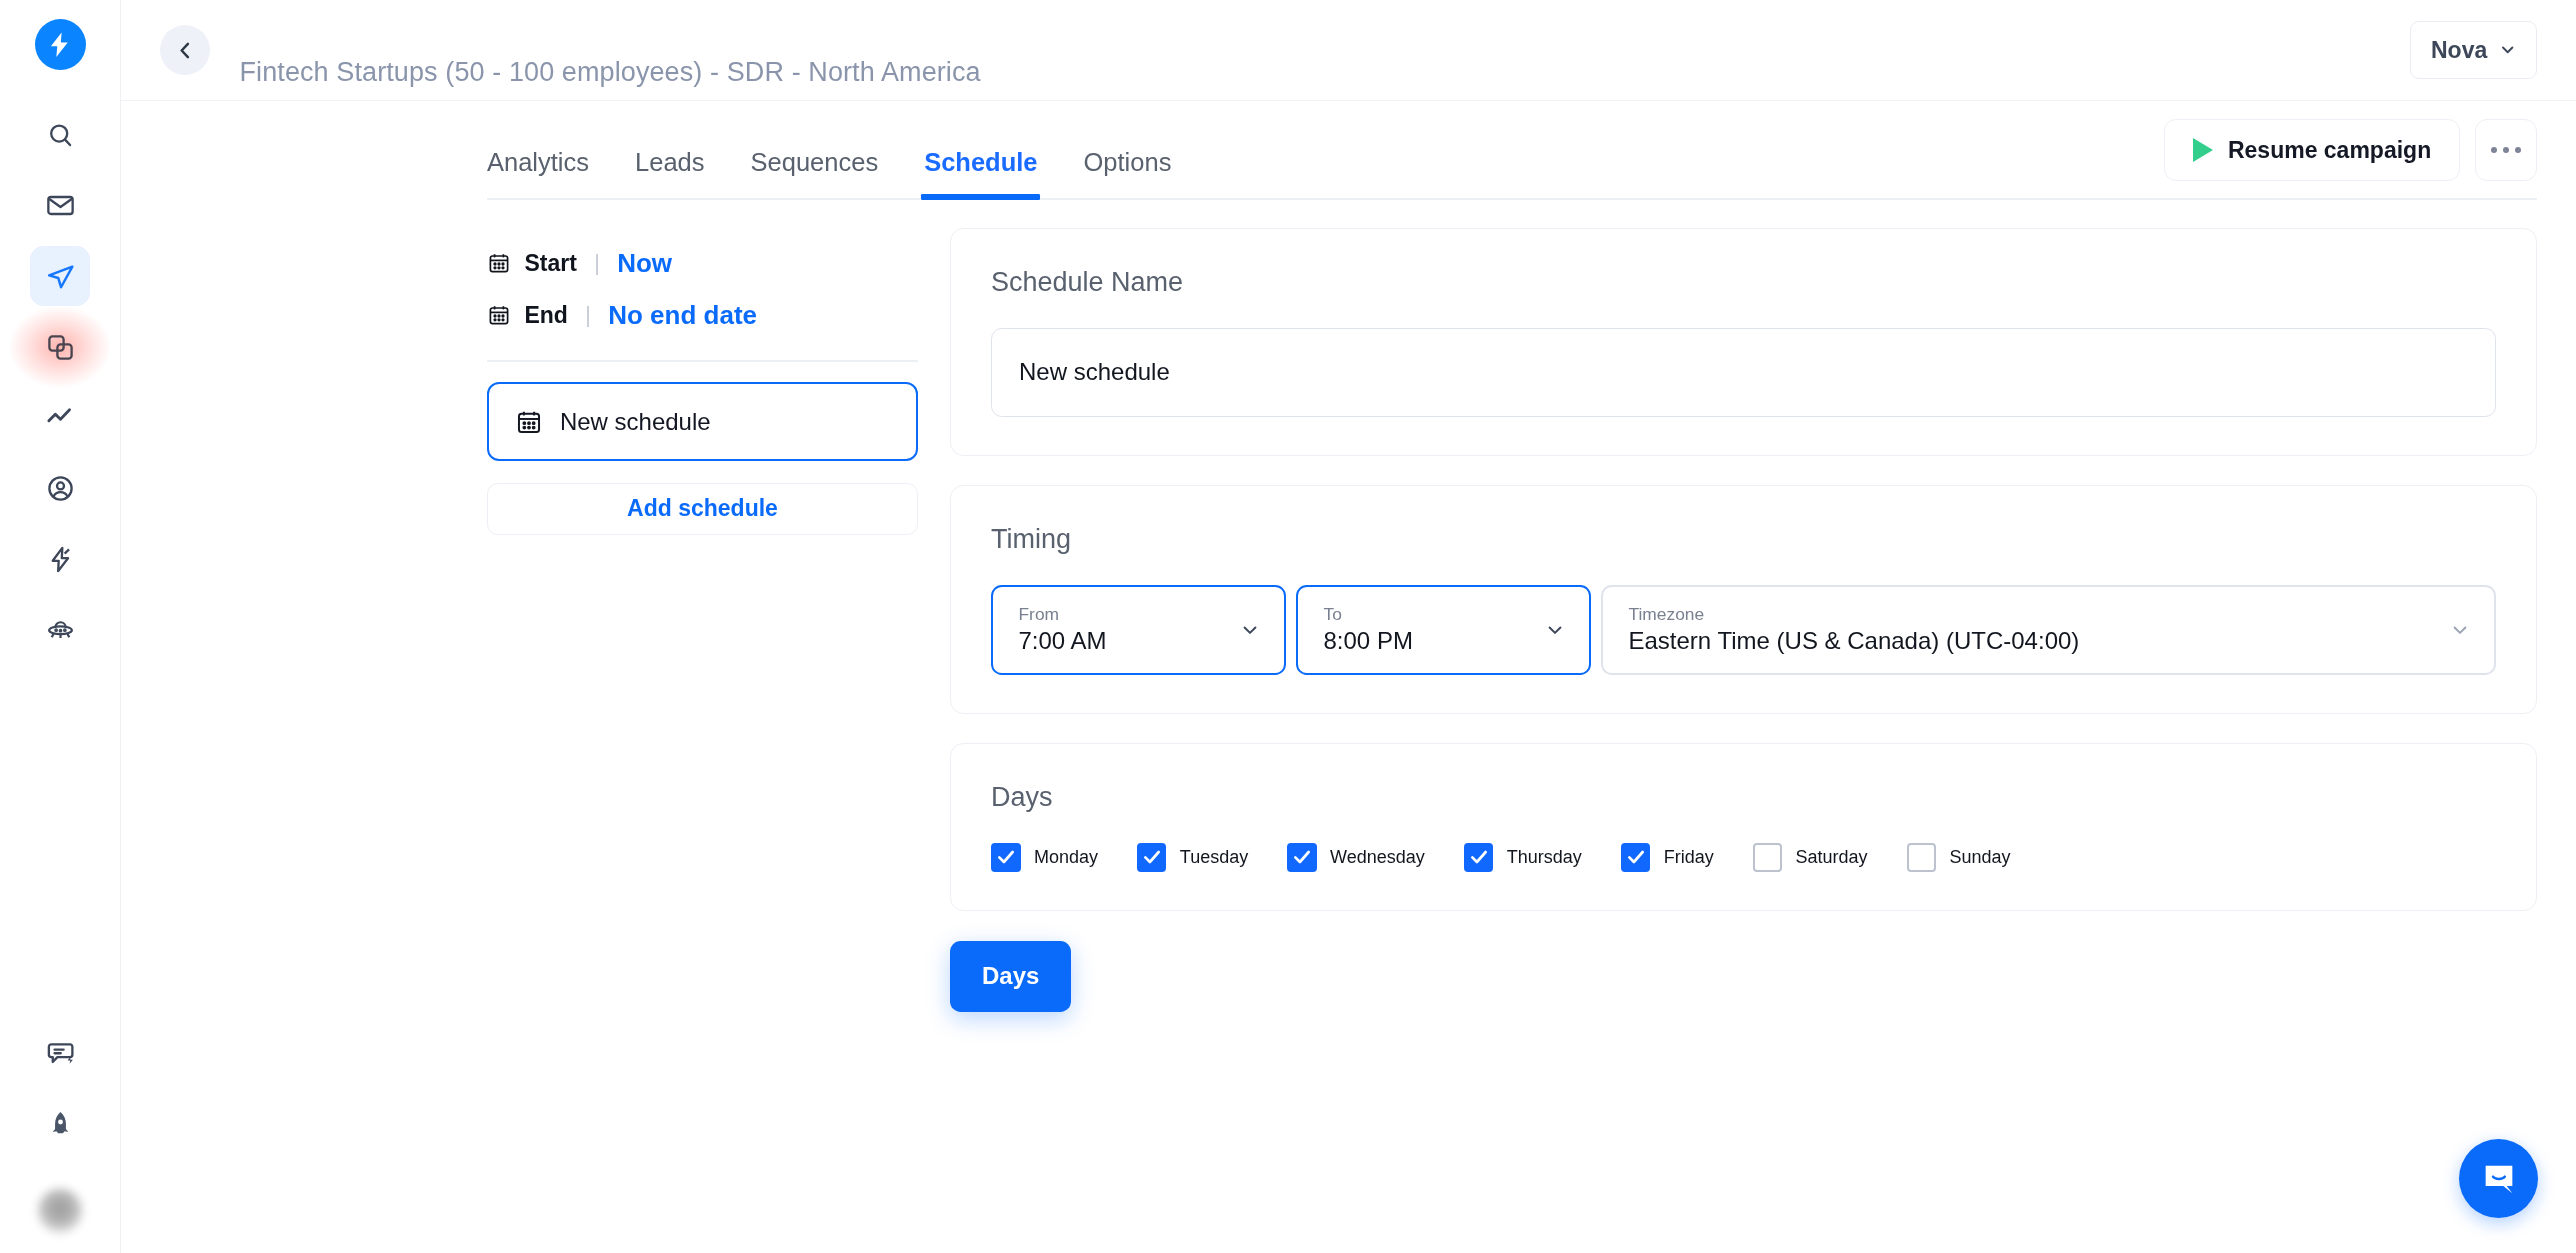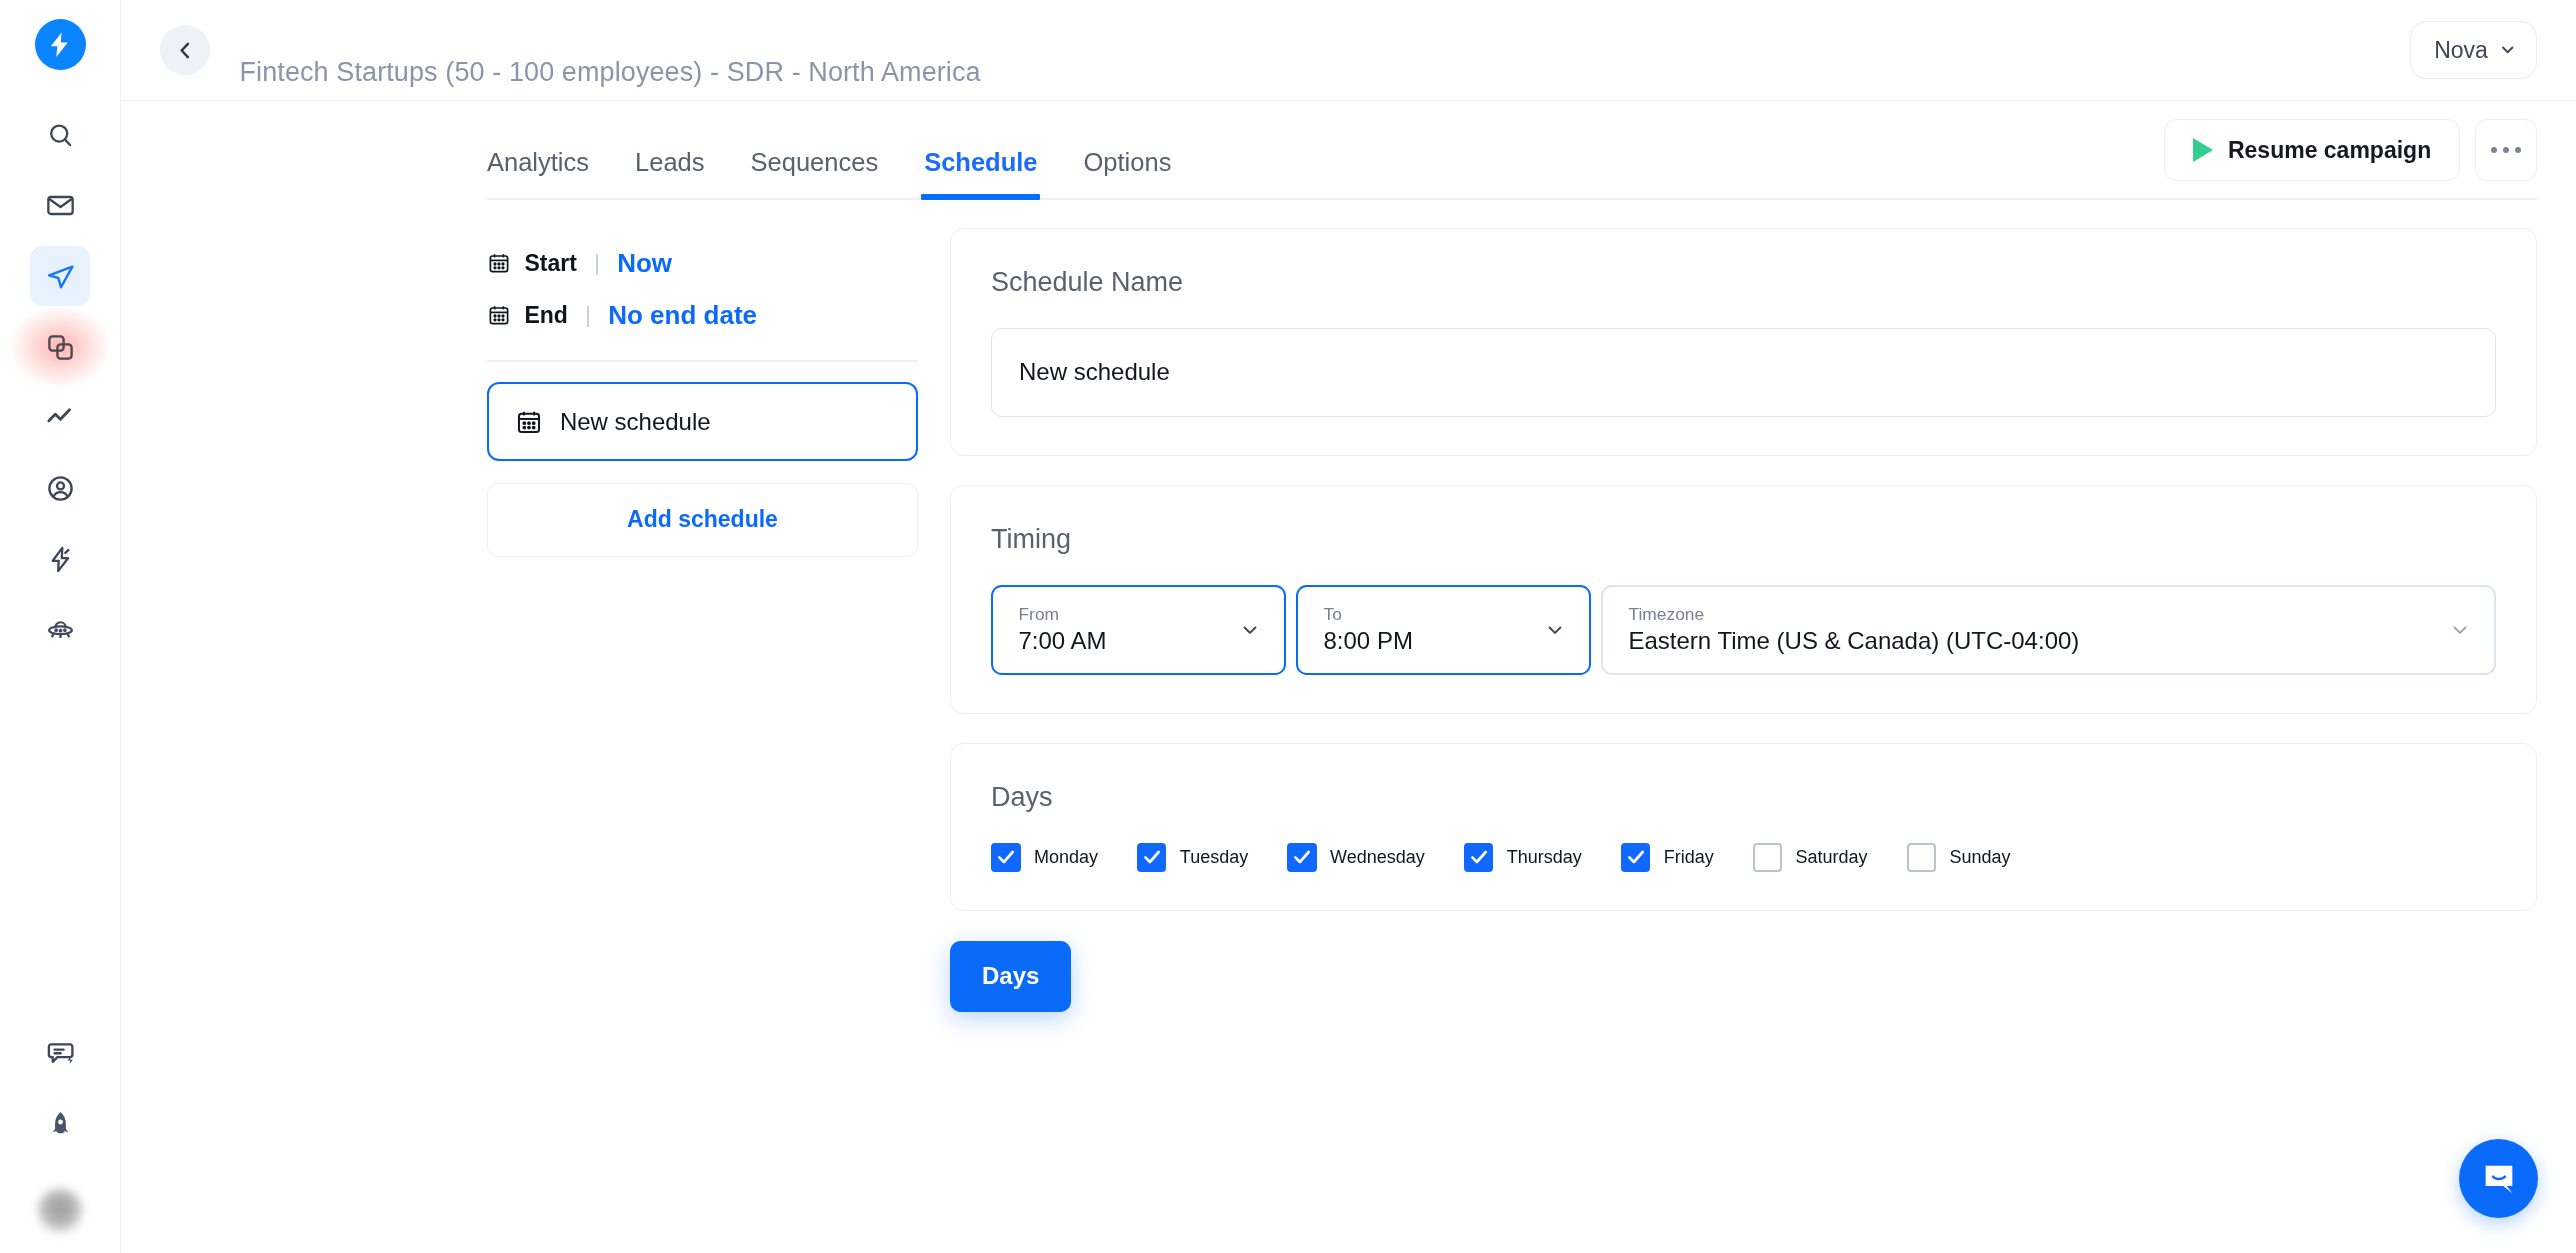--- a/index.html
+++ b/index.html
@@ -70,25 +70,25 @@
   }
   .back-btn svg { width: 23px; height: 23px; }
   .topbar-title {
     margin-left: 29.5px;
     font-size: 27px; color: #8a95ab; font-weight: 400;
     letter-spacing: 0.1px; white-space: nowrap; margin-top: 44px;
   }
   .topbar-spacer { flex: 1 1 auto; }
   .workspace-btn {
     height: 58px; min-width: 127px;
-    border: 1.3px solid #e9ecf3; border-radius: 16px;
+    border: 1.3px solid #e9ecf3; border-radius: 9px;
     background: #fff; cursor: pointer;
-    display: flex; align-items: center; justify-content: flex-end; gap: 10.7px;
+    display: flex; align-items: center; justify-content: space-between; gap: 10.7px;
     padding: 0 20px;
-    font-size: 23px; color: #3d4759; font-weight: 400;
+    font-size: 23px; color: #3d4759; font-weight: 700;
   }
   .workspace-btn svg { width: 17.4px; height: 17.4px; }
 
   
   .tabbar {
     height: 99px; flex: 0 0 99px;
     display: flex; align-items: flex-end;
     padding: 0 39px 0 0;
     position: relative;
   }
@@ -146,21 +146,21 @@
   .meta-link { font-size: 26px; font-weight: 700; color: #0a6bfb; cursor: pointer; }
   .panel-divider { height: 2px; background: #eceff4; margin: 19px 0 20px 0; }
   .sched-card {
     height: 79px; border: 2.7px solid #0a6bfb; border-radius: 12px;
     display: flex; align-items: center; padding: 0 25.5px; gap: 17.4px;
     background: #fff; cursor: pointer; margin-bottom: 21.5px;
   }
   .sched-card svg { width: 28px; height: 28px; flex: 0 0 28px; }
   .sched-card-label { font-size: 24px; color: #131722; }
   .add-sched {
-    height: 74px; width: 100%;
+    height: 52px; width: 100%;
     border: 1.3px solid #eceff5; border-radius: 10.7px; background: #fff;
     color: #0a6bfb; font-size: 23px; font-weight: 700;
     cursor: pointer; font-family: inherit;
   }
 
   
   .forms { flex: 1 1 auto; min-width: 0; display: flex; flex-direction: column; }
   .card {
     border: 1.3px solid #eceff4; border-radius: 13.4px;
     background: #fff; padding: 38px 40px 38px 40px;

